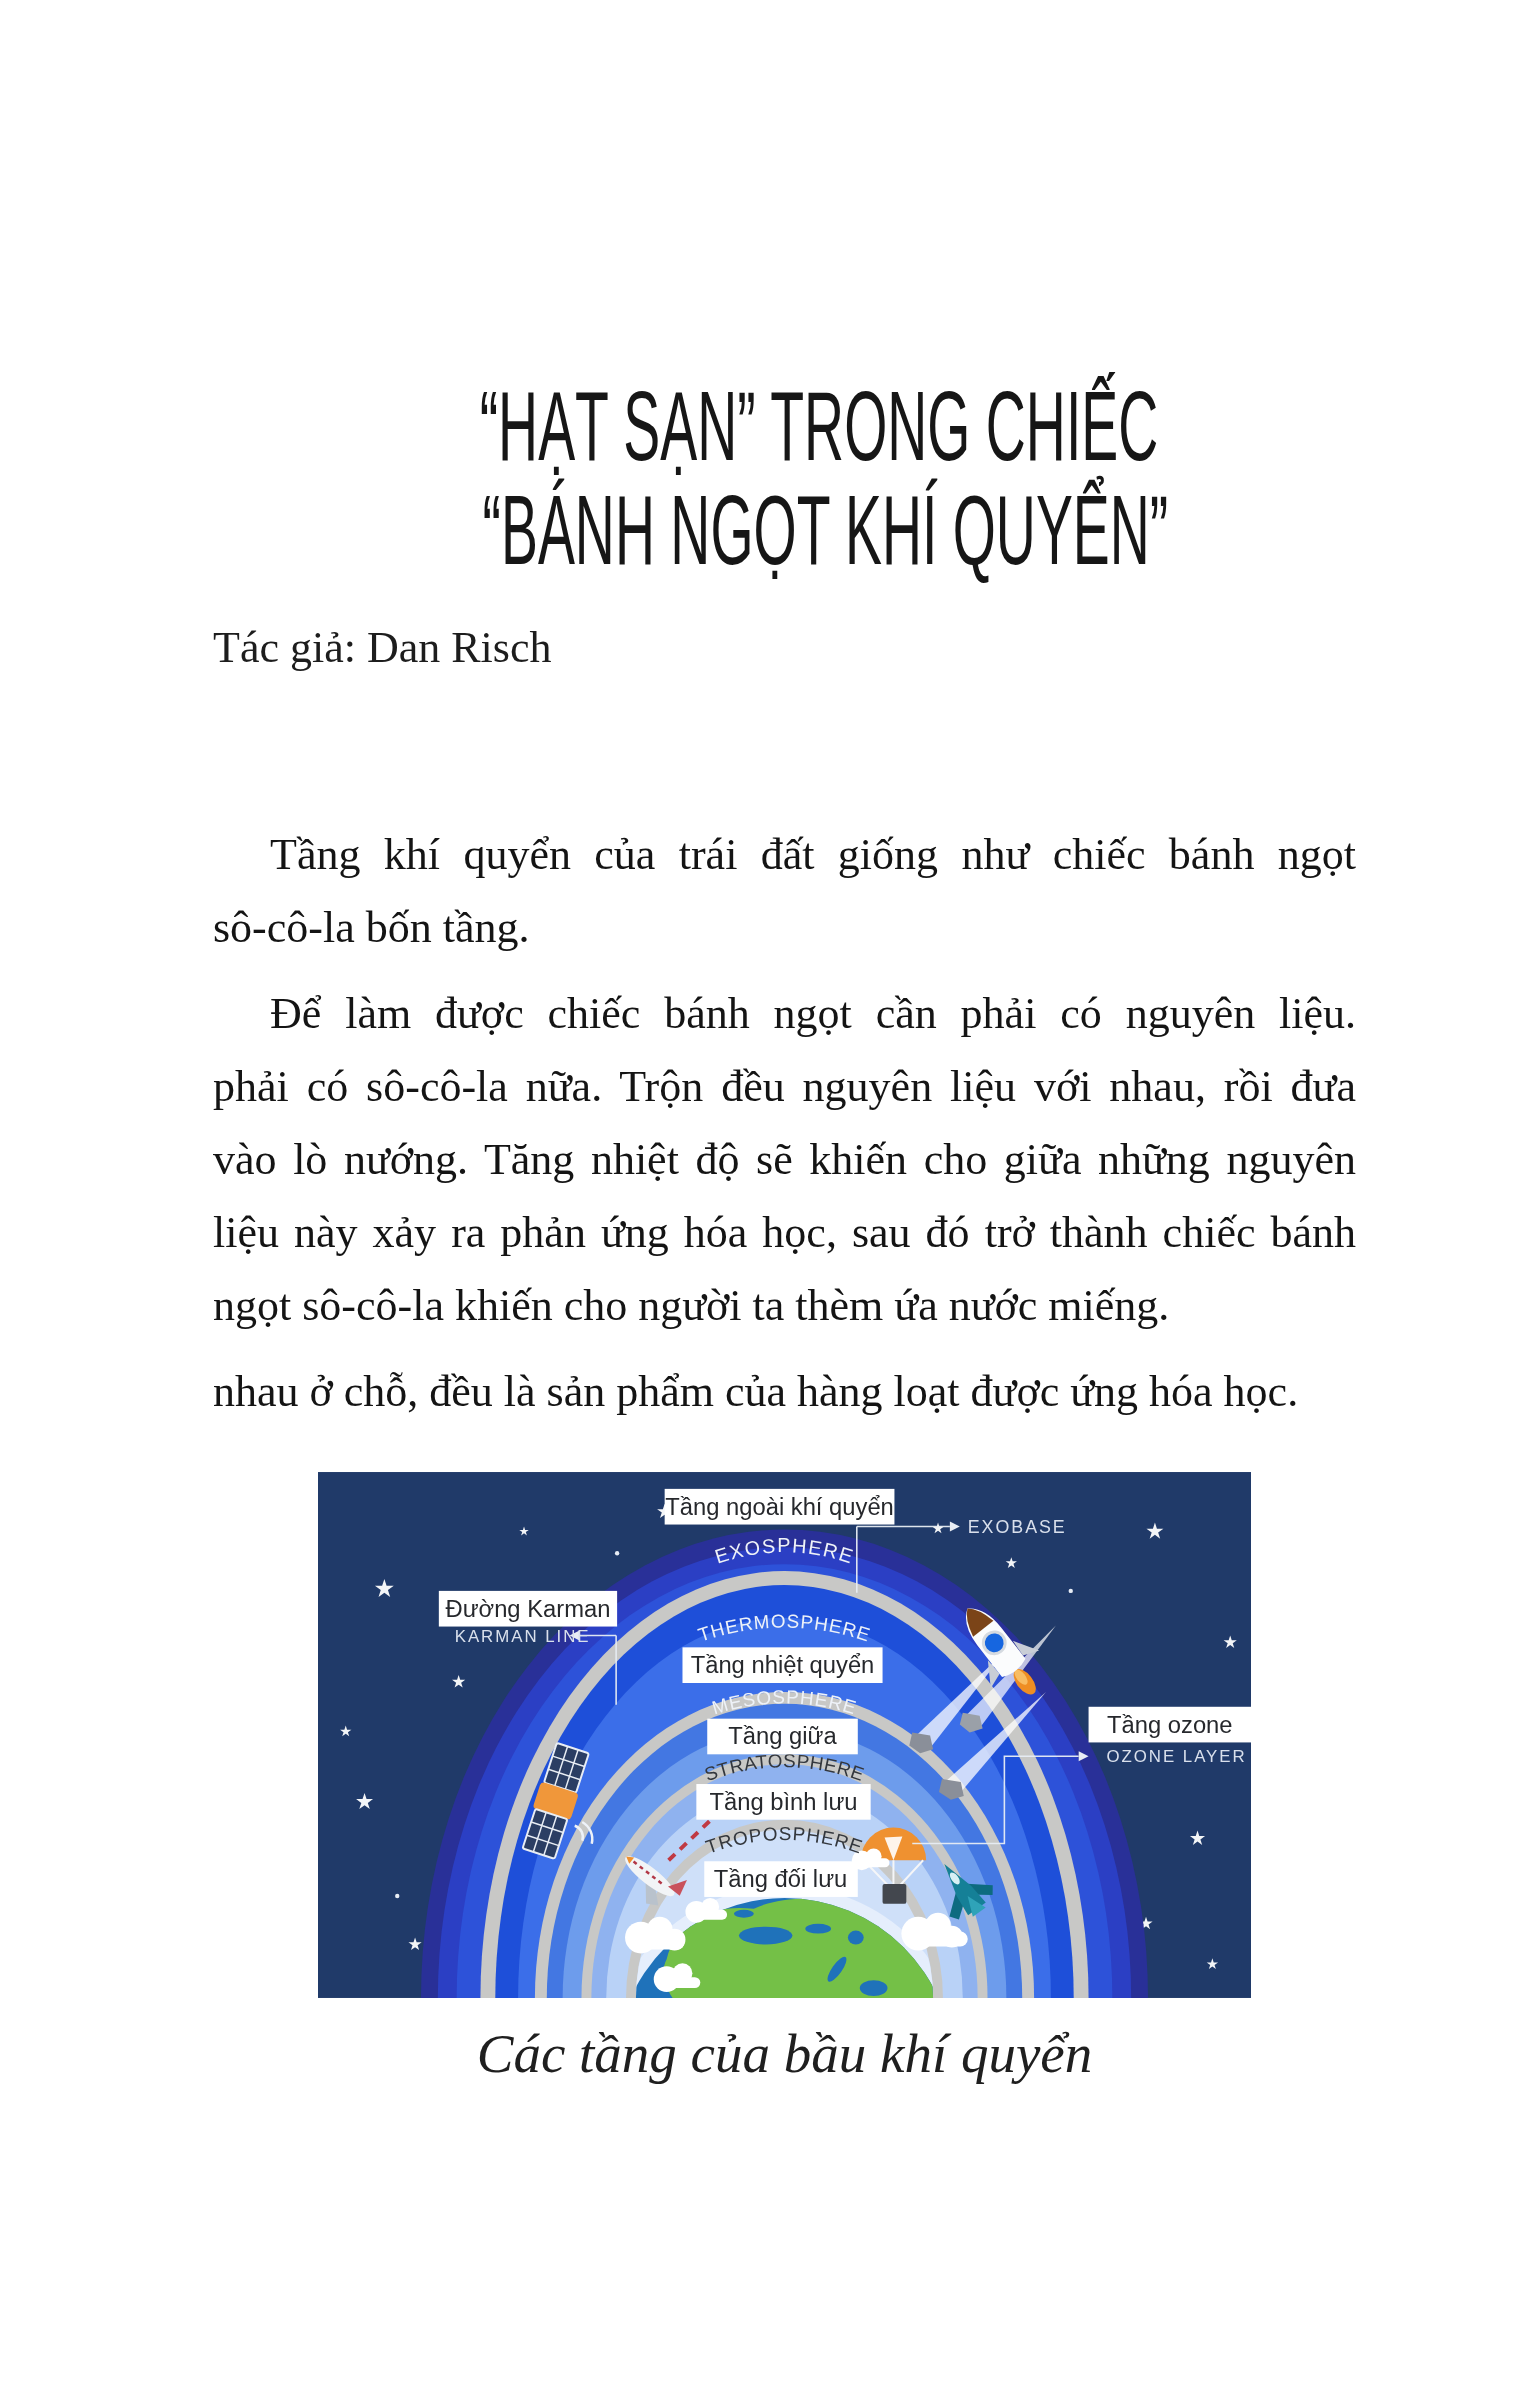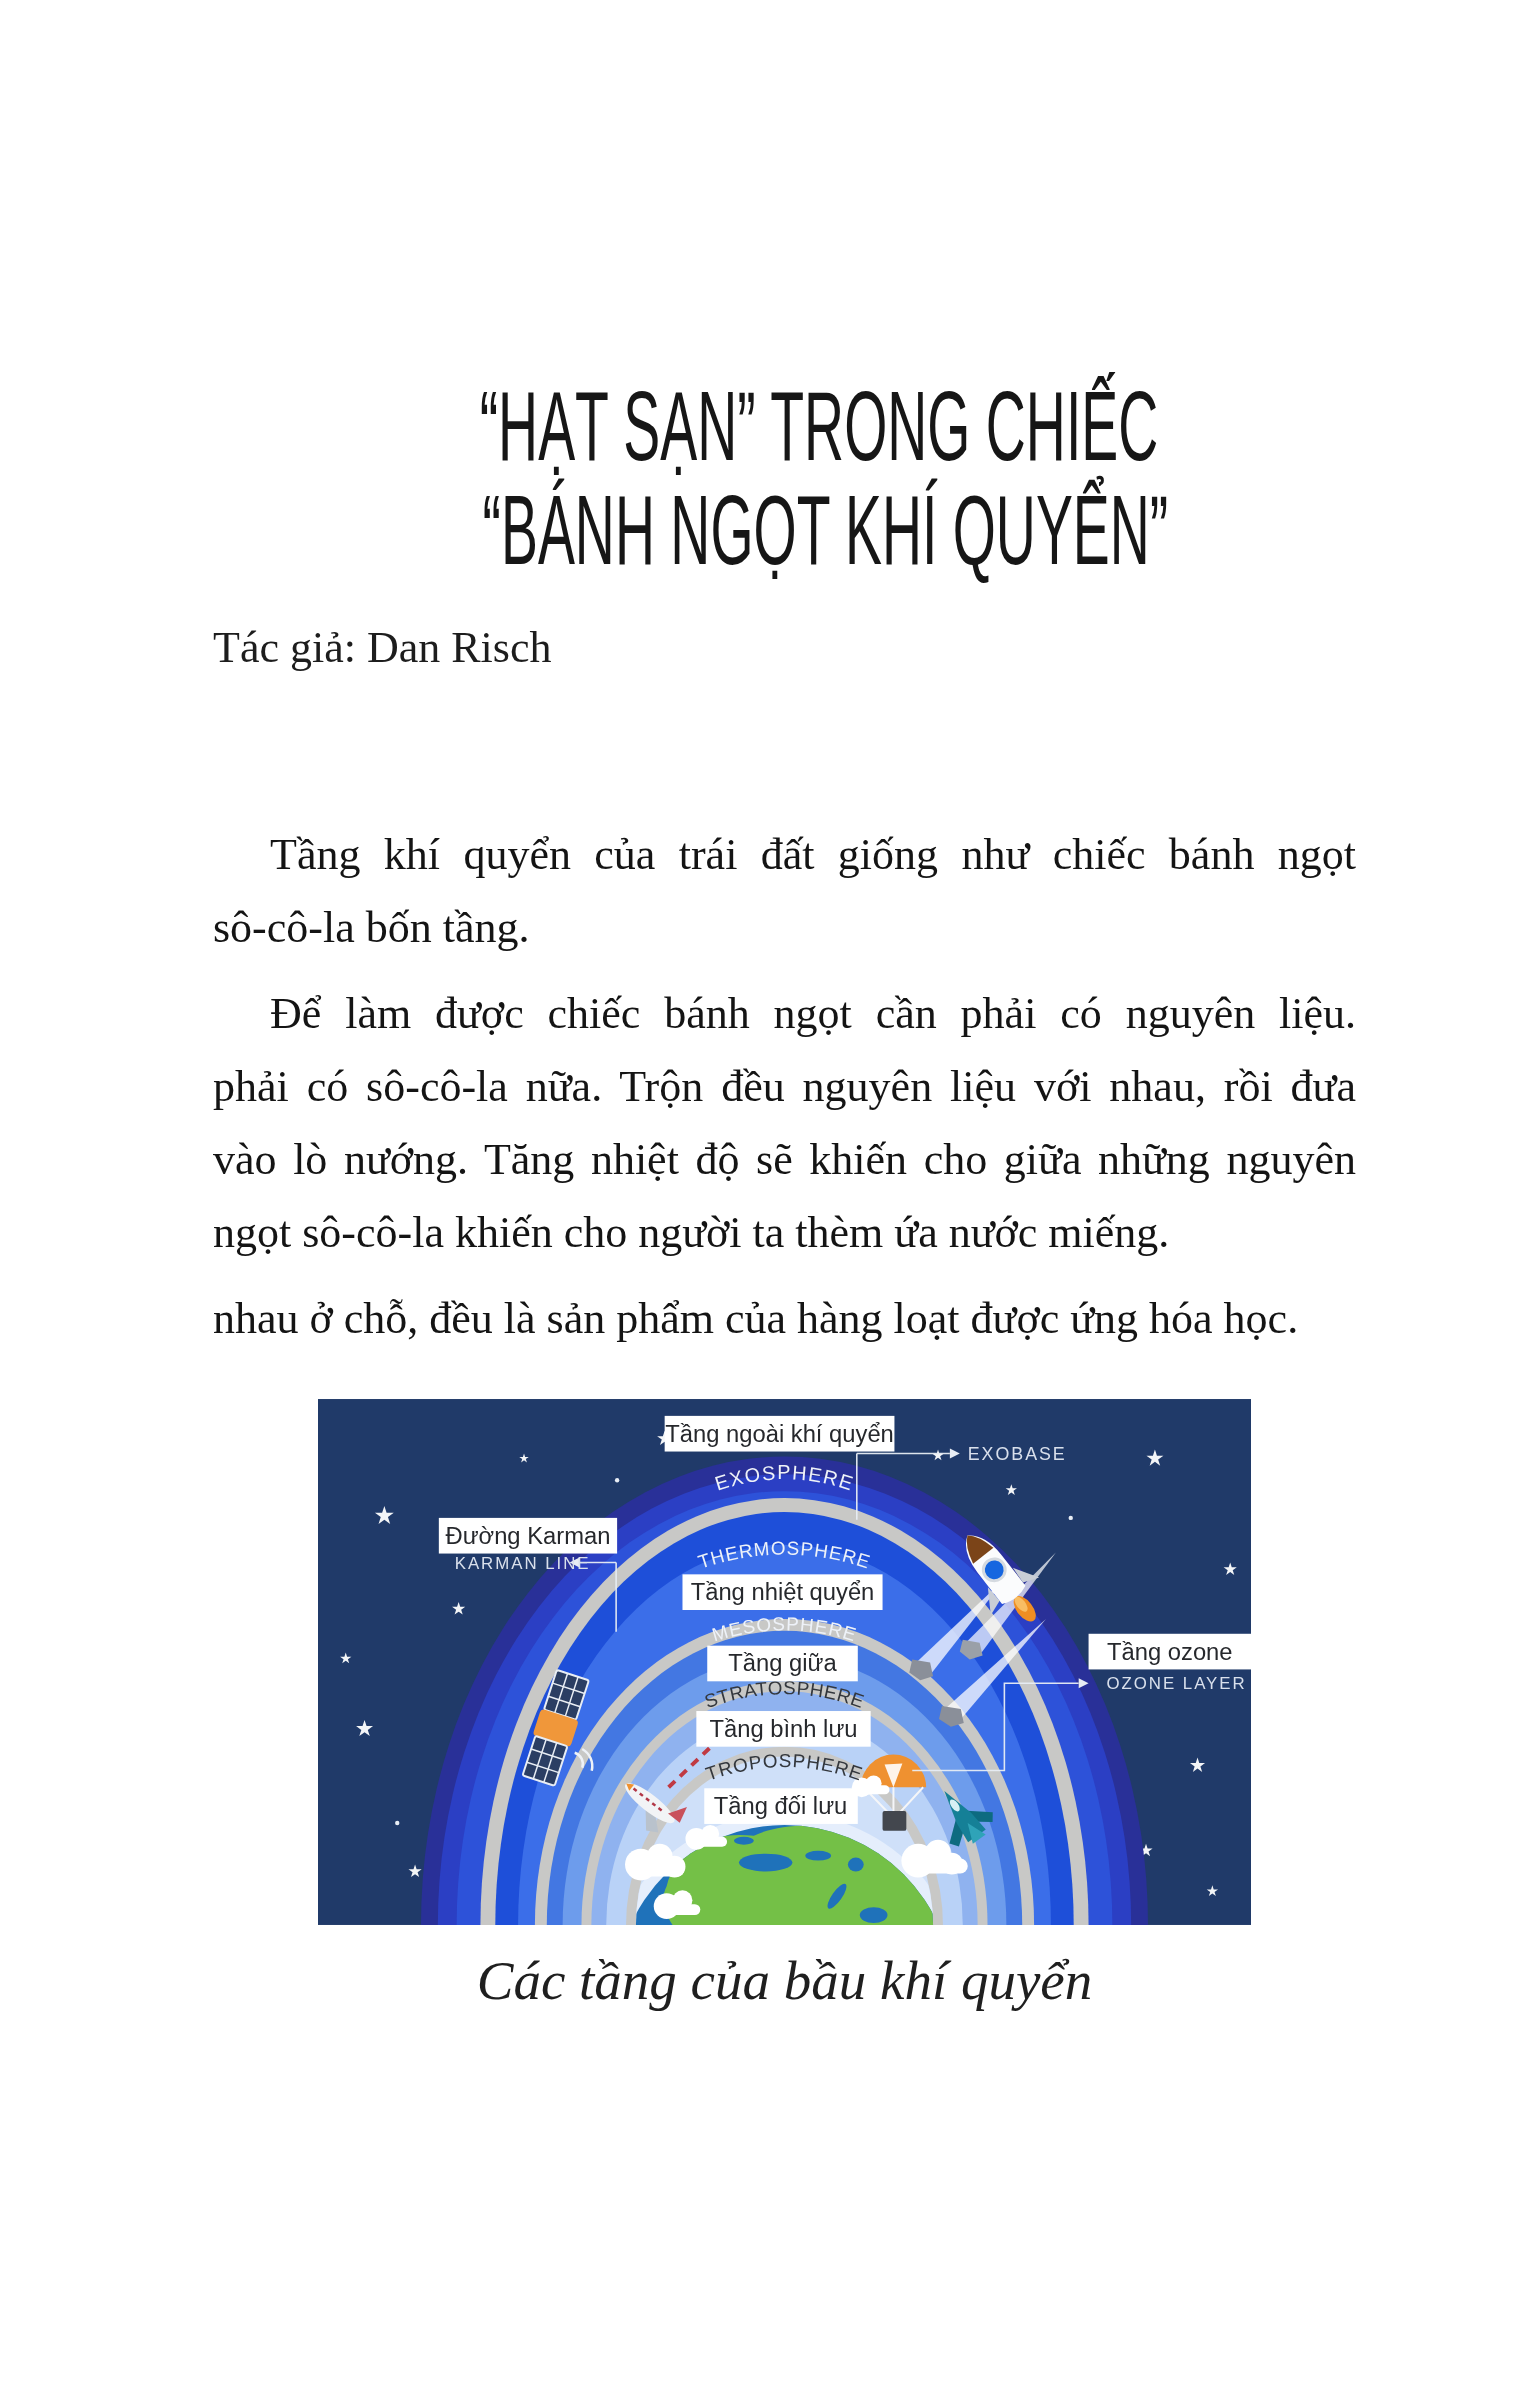--- a/index.html
+++ b/index.html
@@ -51,20 +51,21 @@
 
     <div class="body-text">
         <div class="para">
           <div class="line first">Tầng khí quyển của trái đất giống như chiếc bánh ngọt</div>
           <div class="line last">sô-cô-la bốn tầng.</div>
         </div>
         <div class="para">
           <div class="line first">Để làm được chiếc bánh ngọt cần phải có nguyên liệu.</div>
           <div class="line">phải có sô-cô-la nữa. Trộn đều nguyên liệu với nhau, rồi đưa</div>
           <div class="line">vào lò nướng. Tăng nhiệt độ sẽ khiến cho giữa những nguyên</div>
+          <div class="line">liệu này xảy ra phản ứng hóa học, sau đó trở thành chiếc bánh</div>
           <div class="line last">ngọt sô-cô-la khiến cho người ta thèm ứa nước miếng.</div>
         </div>
         <div class="para">
           <div class="line last">nhau ở chỗ, đều là sản phẩm của hàng loạt được ứng hóa học.</div>
         </div>
       </div>
 
     <figure>
       <svg class="figsvg" width="933" height="526" viewBox="0 0 942 531">
         <defs>

